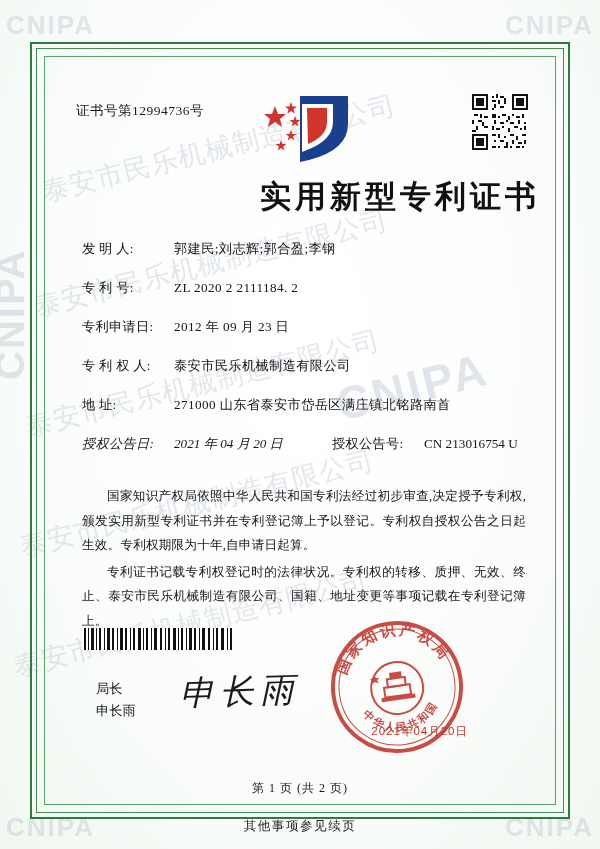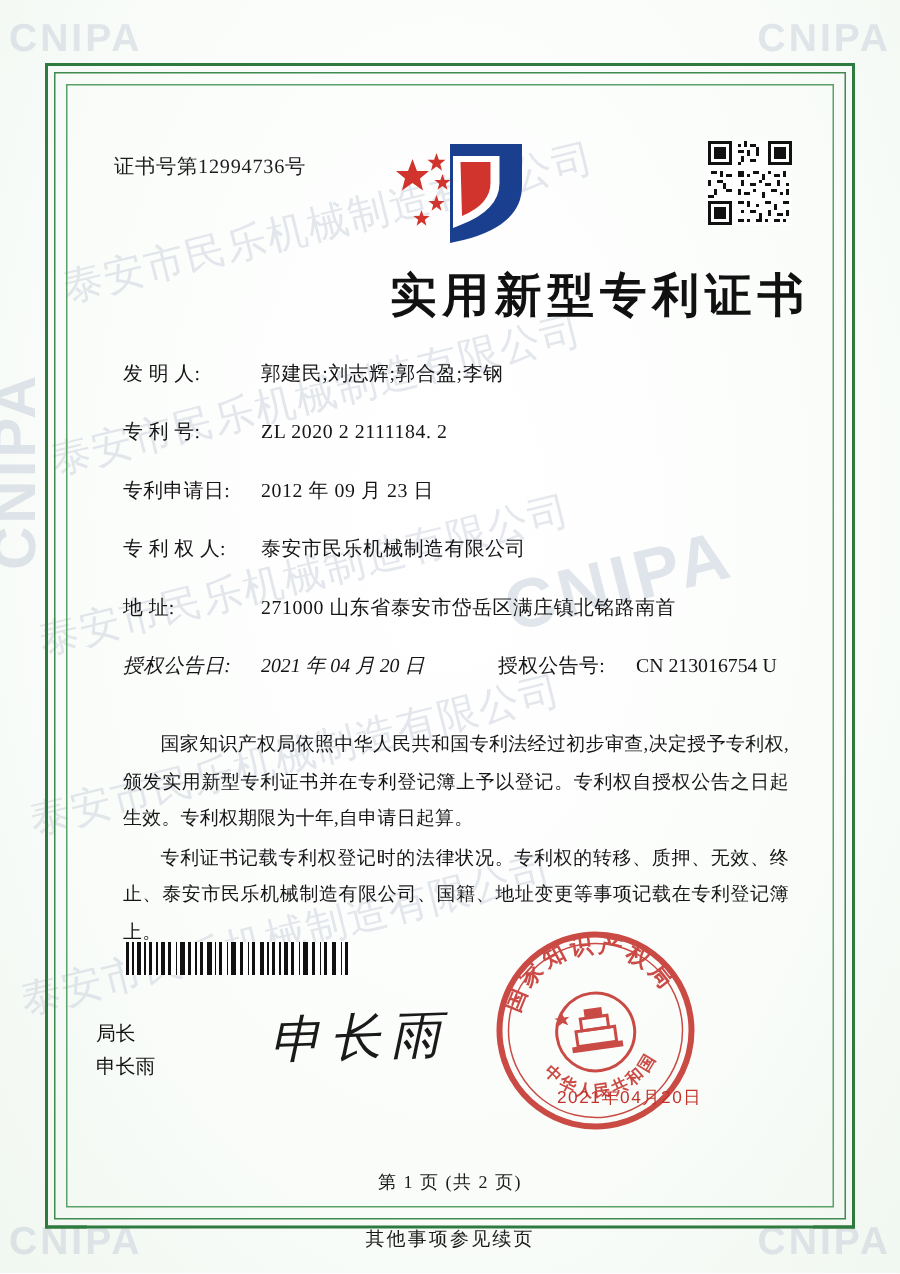--- a/index.html
+++ b/index.html
@@ -124,21 +124,21 @@
     letter-spacing:0.2px;
   }
   .para p{margin:0 0 2px 0;text-indent:25px;}
 
   .barcode{
     position:absolute;left:22px;top:548px;
     width:152px;height:22px;
   }
 
   .signature-block{
-    position:absolute;left:4px;top:598px;
+    position:absolute;left:36px;top:598px;
     font-size:13.2px;color:#151515;line-height:1.65;
   }
 
   .sign-img{
     position:absolute;left:120px;top:588px;
     width:180px;height:54px;
     font-family:"DejaVu Serif", serif;
     font-size:34px;
     color:#1a1a1a;
     letter-spacing:6px;

